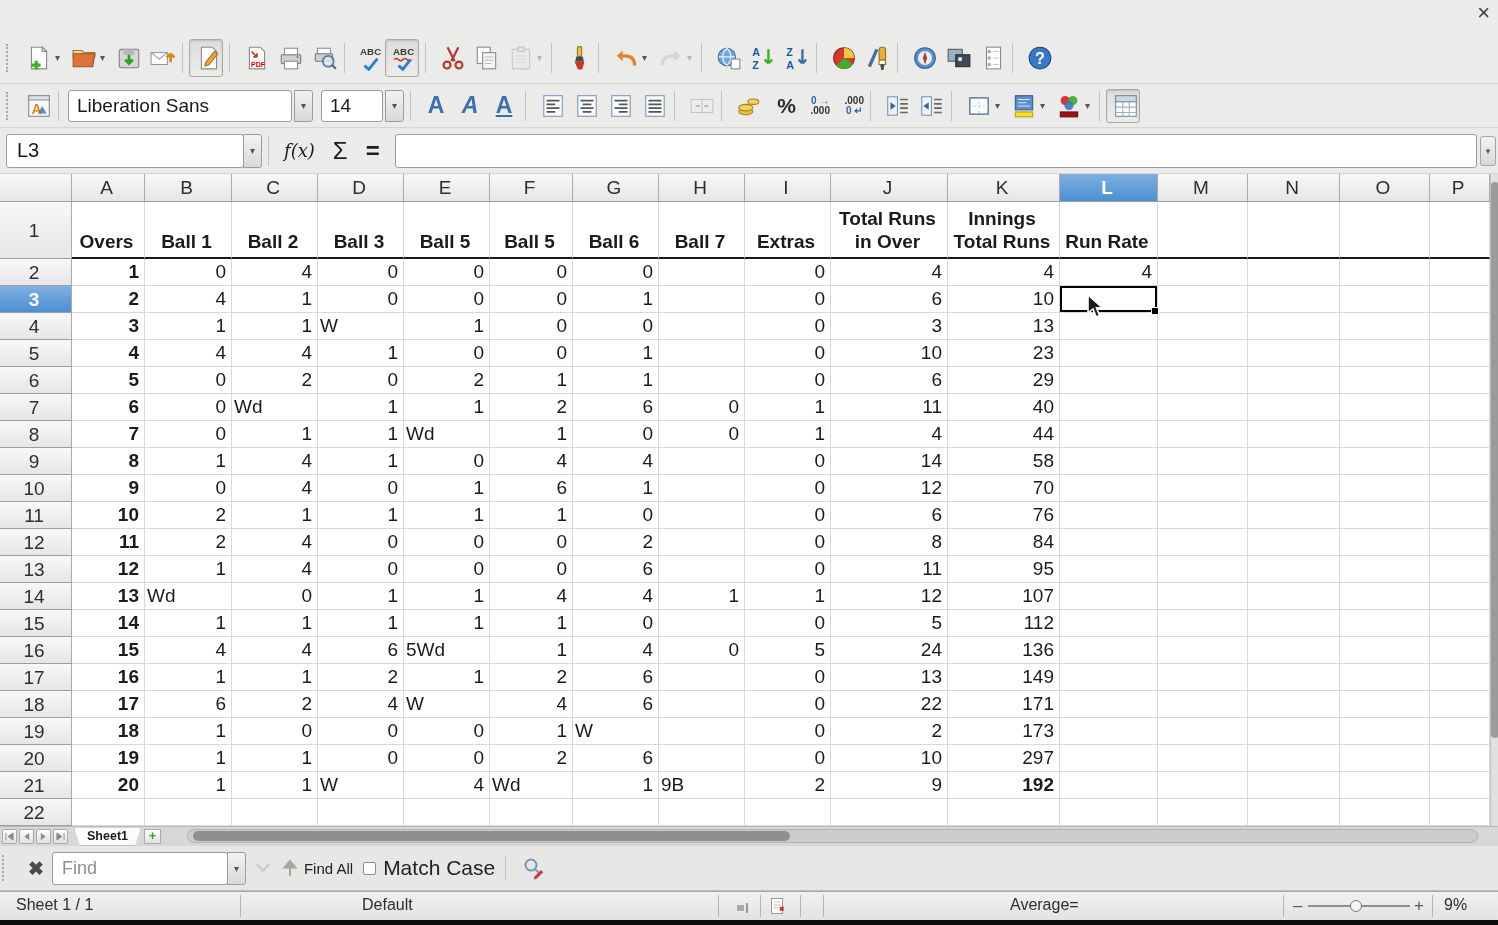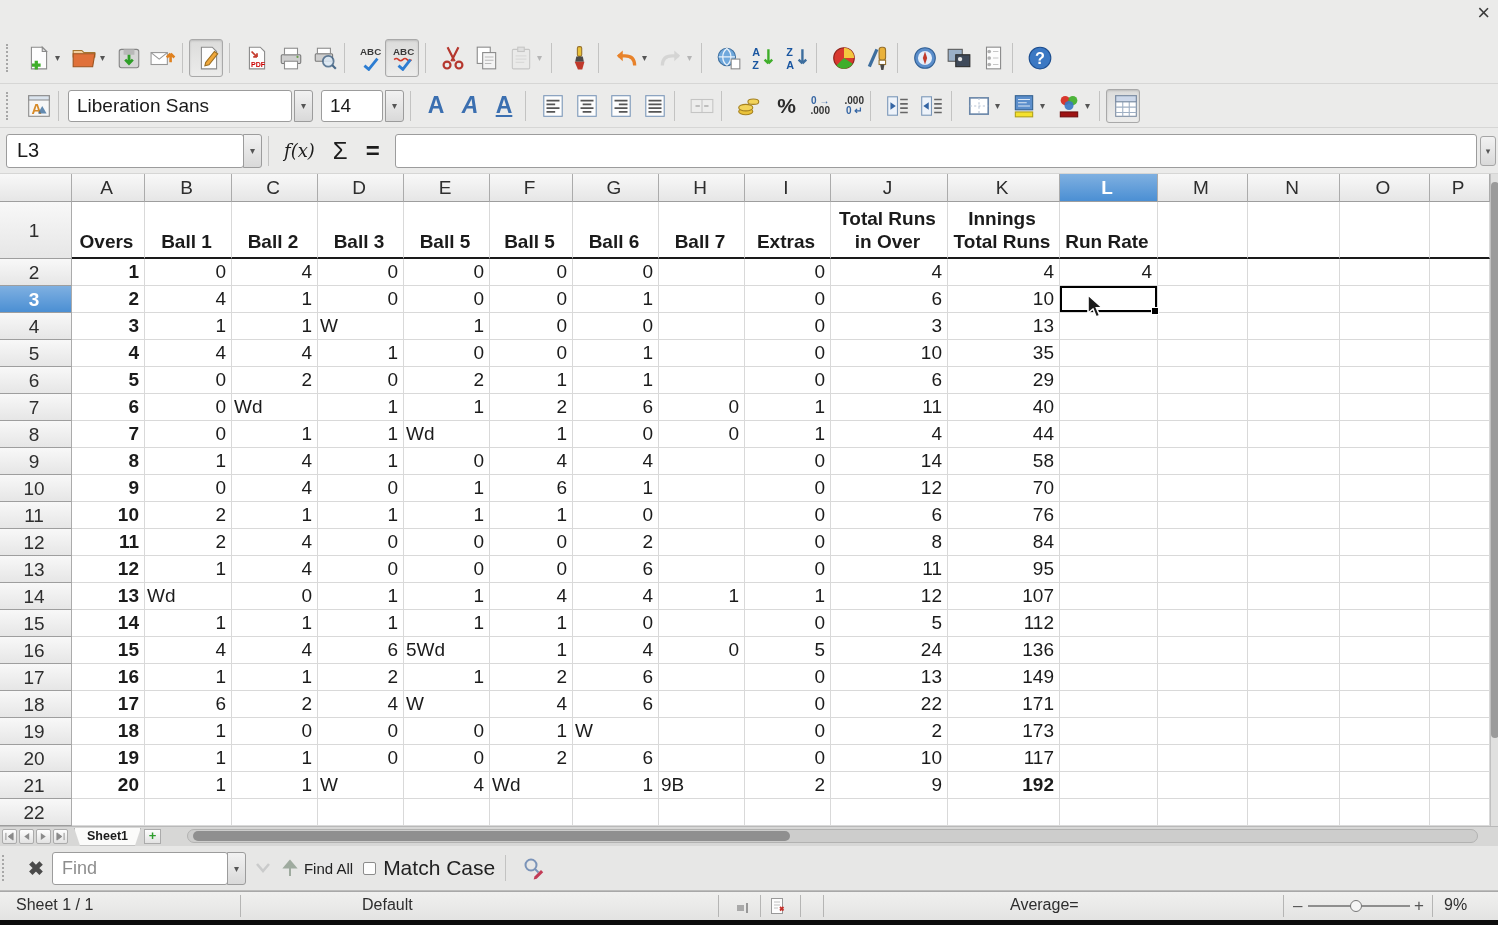--- a/index.html
+++ b/index.html
@@ -594,21 +594,21 @@
       <div class="gc num boldc" style="flex: 0 0 73px; width: 73px;">4</div>
       <div class="gc num" style="flex: 0 0 87px; width: 87px;">4</div>
       <div class="gc num" style="flex: 0 0 86px; width: 86px;">4</div>
       <div class="gc num" style="flex: 0 0 86px; width: 86px;">1</div>
       <div class="gc num" style="flex: 0 0 86px; width: 86px;">0</div>
       <div class="gc num" style="flex: 0 0 83px; width: 83px;">0</div>
       <div class="gc num" style="flex: 0 0 86px; width: 86px;">1</div>
       <div class="gc txt" style="flex: 0 0 86px; width: 86px;"></div>
       <div class="gc num" style="flex: 0 0 86px; width: 86px;">0</div>
       <div class="gc num" style="flex: 0 0 117px; width: 117px;">10</div>
-      <div class="gc num" style="flex: 0 0 112px; width: 112px;">35</div>
+      <div class="gc num" style="flex: 0 0 112px; width: 112px;">23</div>
       <div class="gc txt" style="flex: 0 0 98px; width: 98px;"></div>
       <div class="gc txt" style="flex: 0 0 90px; width: 90px;"></div>
       <div class="gc txt" style="flex: 0 0 92px; width: 92px;"></div>
       <div class="gc txt" style="flex: 0 0 90px; width: 90px;"></div>
       <div class="gc txt" style="flex: 0 0 60px; width: 60px;"></div>
     </div>
     <div class="grow">
       <div class="gc hd rhc" style="flex: 0 0 72px; width: 72px;">6</div>
       <div class="gc num boldc" style="flex: 0 0 73px; width: 73px;">5</div>
       <div class="gc num" style="flex: 0 0 87px; width: 87px;">0</div>
@@ -879,21 +879,21 @@
       <div class="gc num boldc" style="flex: 0 0 73px; width: 73px;">19</div>
       <div class="gc num" style="flex: 0 0 87px; width: 87px;">1</div>
       <div class="gc num" style="flex: 0 0 86px; width: 86px;">1</div>
       <div class="gc num" style="flex: 0 0 86px; width: 86px;">0</div>
       <div class="gc num" style="flex: 0 0 86px; width: 86px;">0</div>
       <div class="gc num" style="flex: 0 0 83px; width: 83px;">2</div>
       <div class="gc num" style="flex: 0 0 86px; width: 86px;">6</div>
       <div class="gc txt" style="flex: 0 0 86px; width: 86px;"></div>
       <div class="gc num" style="flex: 0 0 86px; width: 86px;">0</div>
       <div class="gc num" style="flex: 0 0 117px; width: 117px;">10</div>
-      <div class="gc num" style="flex: 0 0 112px; width: 112px;">117</div>
+      <div class="gc num" style="flex: 0 0 112px; width: 112px;">297</div>
       <div class="gc txt" style="flex: 0 0 98px; width: 98px;"></div>
       <div class="gc txt" style="flex: 0 0 90px; width: 90px;"></div>
       <div class="gc txt" style="flex: 0 0 92px; width: 92px;"></div>
       <div class="gc txt" style="flex: 0 0 90px; width: 90px;"></div>
       <div class="gc txt" style="flex: 0 0 60px; width: 60px;"></div>
     </div>
     <div class="grow">
       <div class="gc hd rhc" style="flex: 0 0 72px; width: 72px;">21</div>
       <div class="gc num boldc" style="flex: 0 0 73px; width: 73px;">20</div>
       <div class="gc num" style="flex: 0 0 87px; width: 87px;">1</div>

